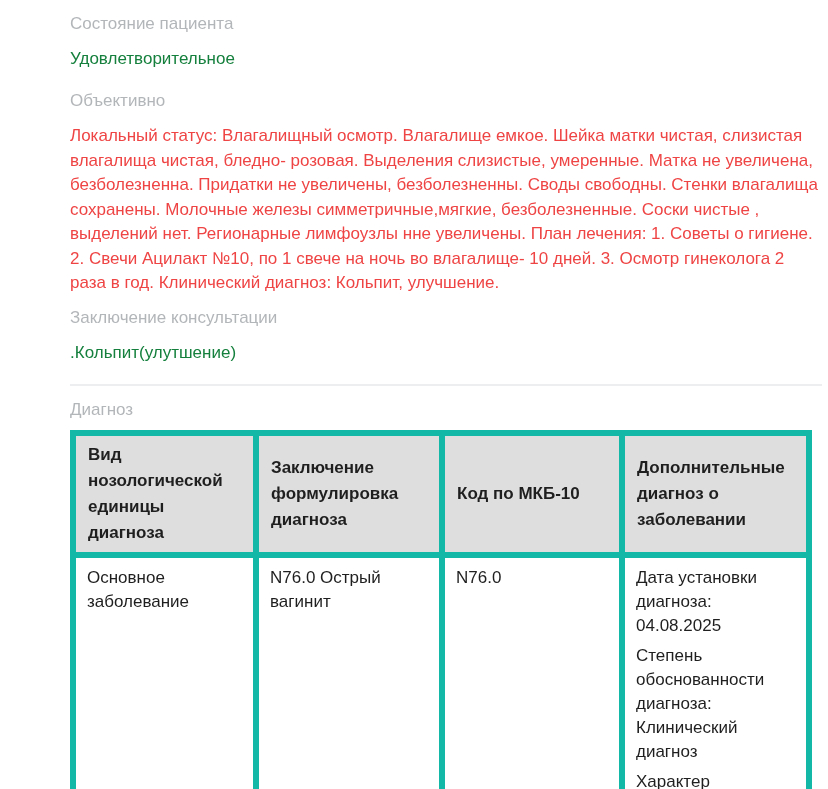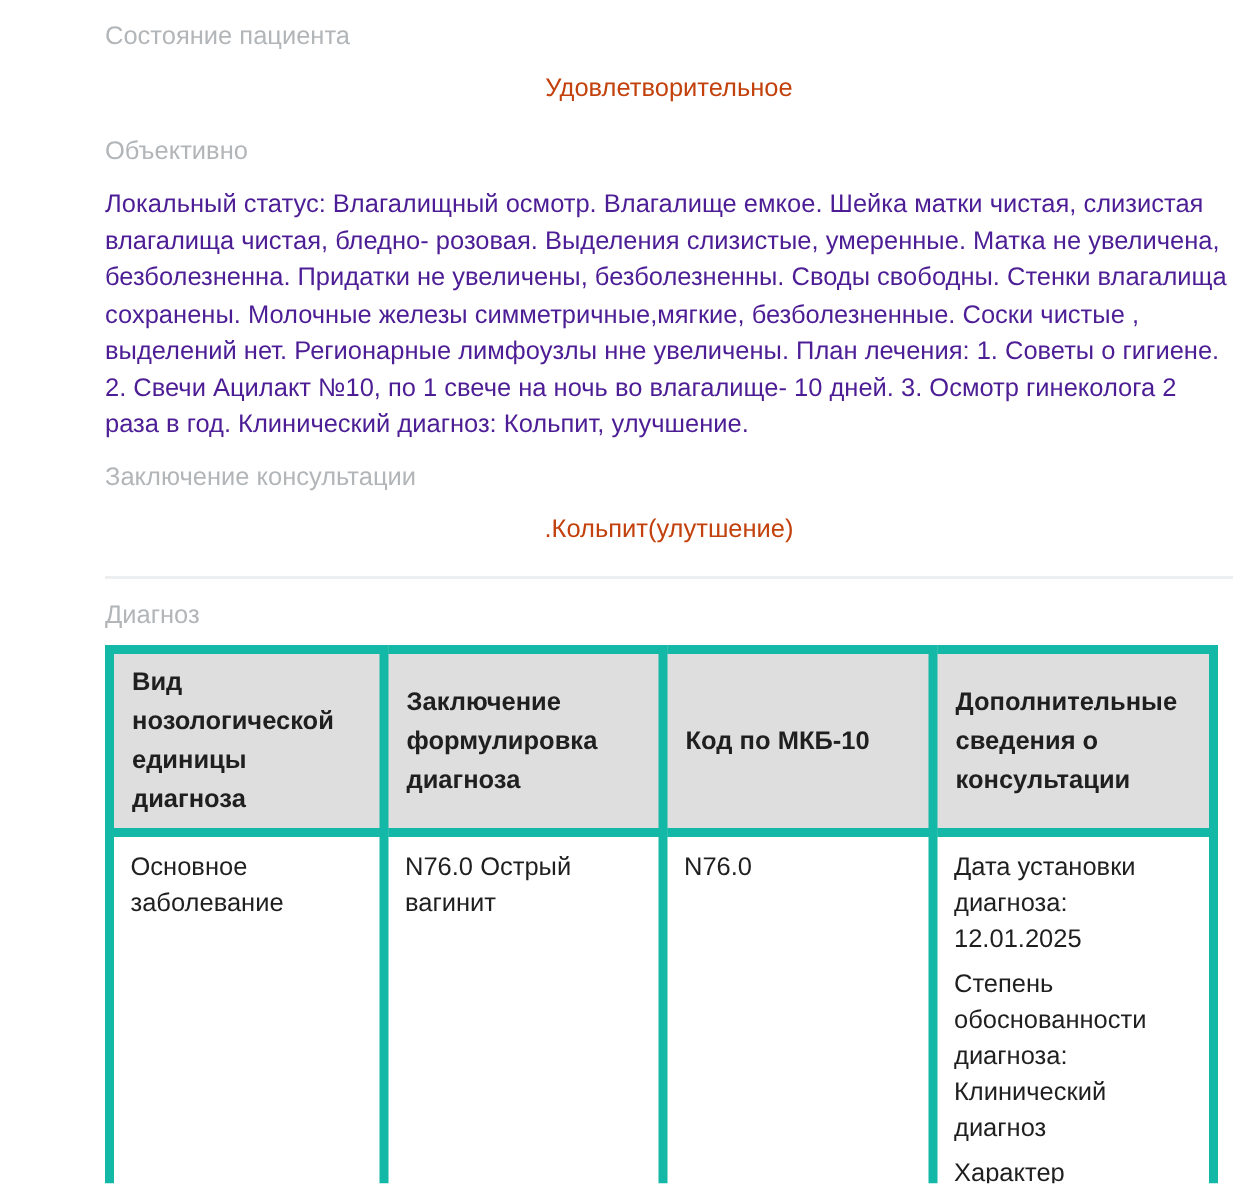--- a/index.html
+++ b/index.html
@@ -16,27 +16,26 @@
     color: #1f1f1f;
     margin-left: 32px;
   }
   .section-label {
     color: #b3b6b9;
     font-size: 17px;
     line-height: 22px;
     margin: 0 0 12px 0;
   }
   .field-value {
-    color: #c2410c;
+    color: #15803d;
     line-height: 24px;
     margin: 0 0 19px 0;
-    text-align: center;
   }
   .paragraph {
-    color: #4c1d95;
+    color: #ef4444;
     line-height: 24.5px;
     margin: 0 0 11px 0;
   }
   .divider {
     border: none;
     border-top: 2px solid #eceeef;
     margin: 14px 0 13px 0;
   }
   .diagnosis-label { margin-bottom: 9px; }
   table.diagnosis-table {
@@ -98,30 +97,30 @@
       <col class="col-1">
         <col class="col-2">
         <col class="col-3">
         <col class="col-4">
     </colgroup>
     <thead>
       <tr>
         <th>Вид нозологической единицы диагноза</th>
         <th>Заключение формулировка диагноза</th>
         <th>Код по МКБ-10</th>
-        <th>Дополнительные сведения о консультации</th>
+        <th>Дополнительные диагноз о заболевании</th>
       </tr>
     </thead>
     <tbody>
       <tr>
         <td>Основное заболевание</td>
         <td>N76.0 Острый вагинит</td>
         <td>N76.0</td>
         <td>
-          <p>Дата установки диагноза: 12.01.2025</p>
+          <p>Дата установки диагноза: 04.08.2025</p>
           <p>Степень обоснованности диагноза: Клинический диагноз</p>
           <p>Характер заболевания: Ранее установленное хроническое</p>
         </td>
       </tr>
     </tbody>
   </table>
 
 </div>
 
 </body></html>

